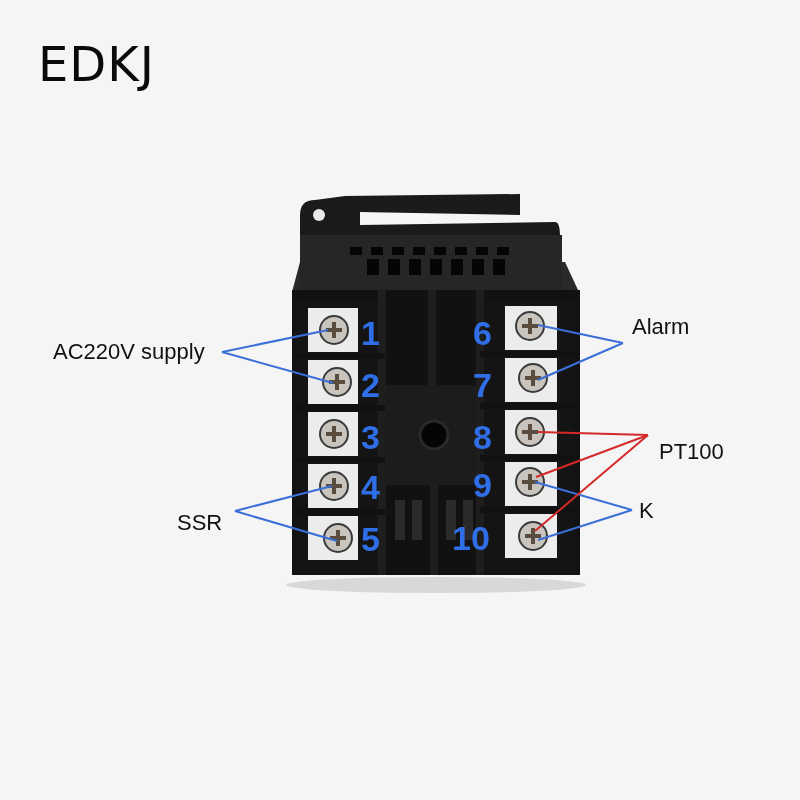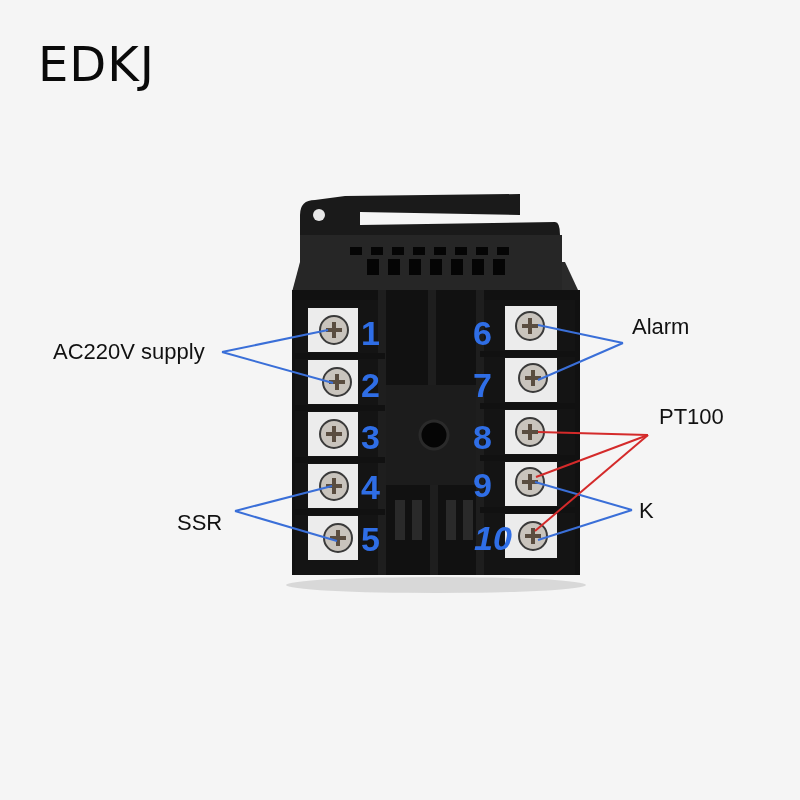--- a/index.html
+++ b/index.html
@@ -147,19 +147,19 @@
 
 <span class="num" style="left:361px;top:316px;">1</span>
 <span class="num" style="left:361px;top:368px;">2</span>
 <span class="num" style="left:361px;top:420px;">3</span>
 <span class="num" style="left:361px;top:470px;">4</span>
 <span class="num" style="left:361px;top:522px;">5</span>
 <span class="num" style="left:473px;top:316px;">6</span>
 <span class="num" style="left:473px;top:368px;">7</span>
 <span class="num" style="left:473px;top:420px;">8</span>
 <span class="num" style="left:473px;top:468px;">9</span>
-<span class="num" style="left:474px;top:521px;font-style:italic;">10</span>
+<span class="num" style="left:452px;top:521px;">10</span>
 
 <span class="lbl" style="left:53px;top:341px;">AC220V supply</span>
 <span class="lbl" style="left:177px;top:512px;">SSR</span>
 <span class="lbl" style="left:632px;top:316px;">Alarm</span>
-<span class="lbl" style="left:659px;top:406px;">PT100</span>
+<span class="lbl" style="left:659px;top:441px;">PT100</span>
 <span class="lbl" style="left:639px;top:500px;">K</span>
 
 </body></html>

